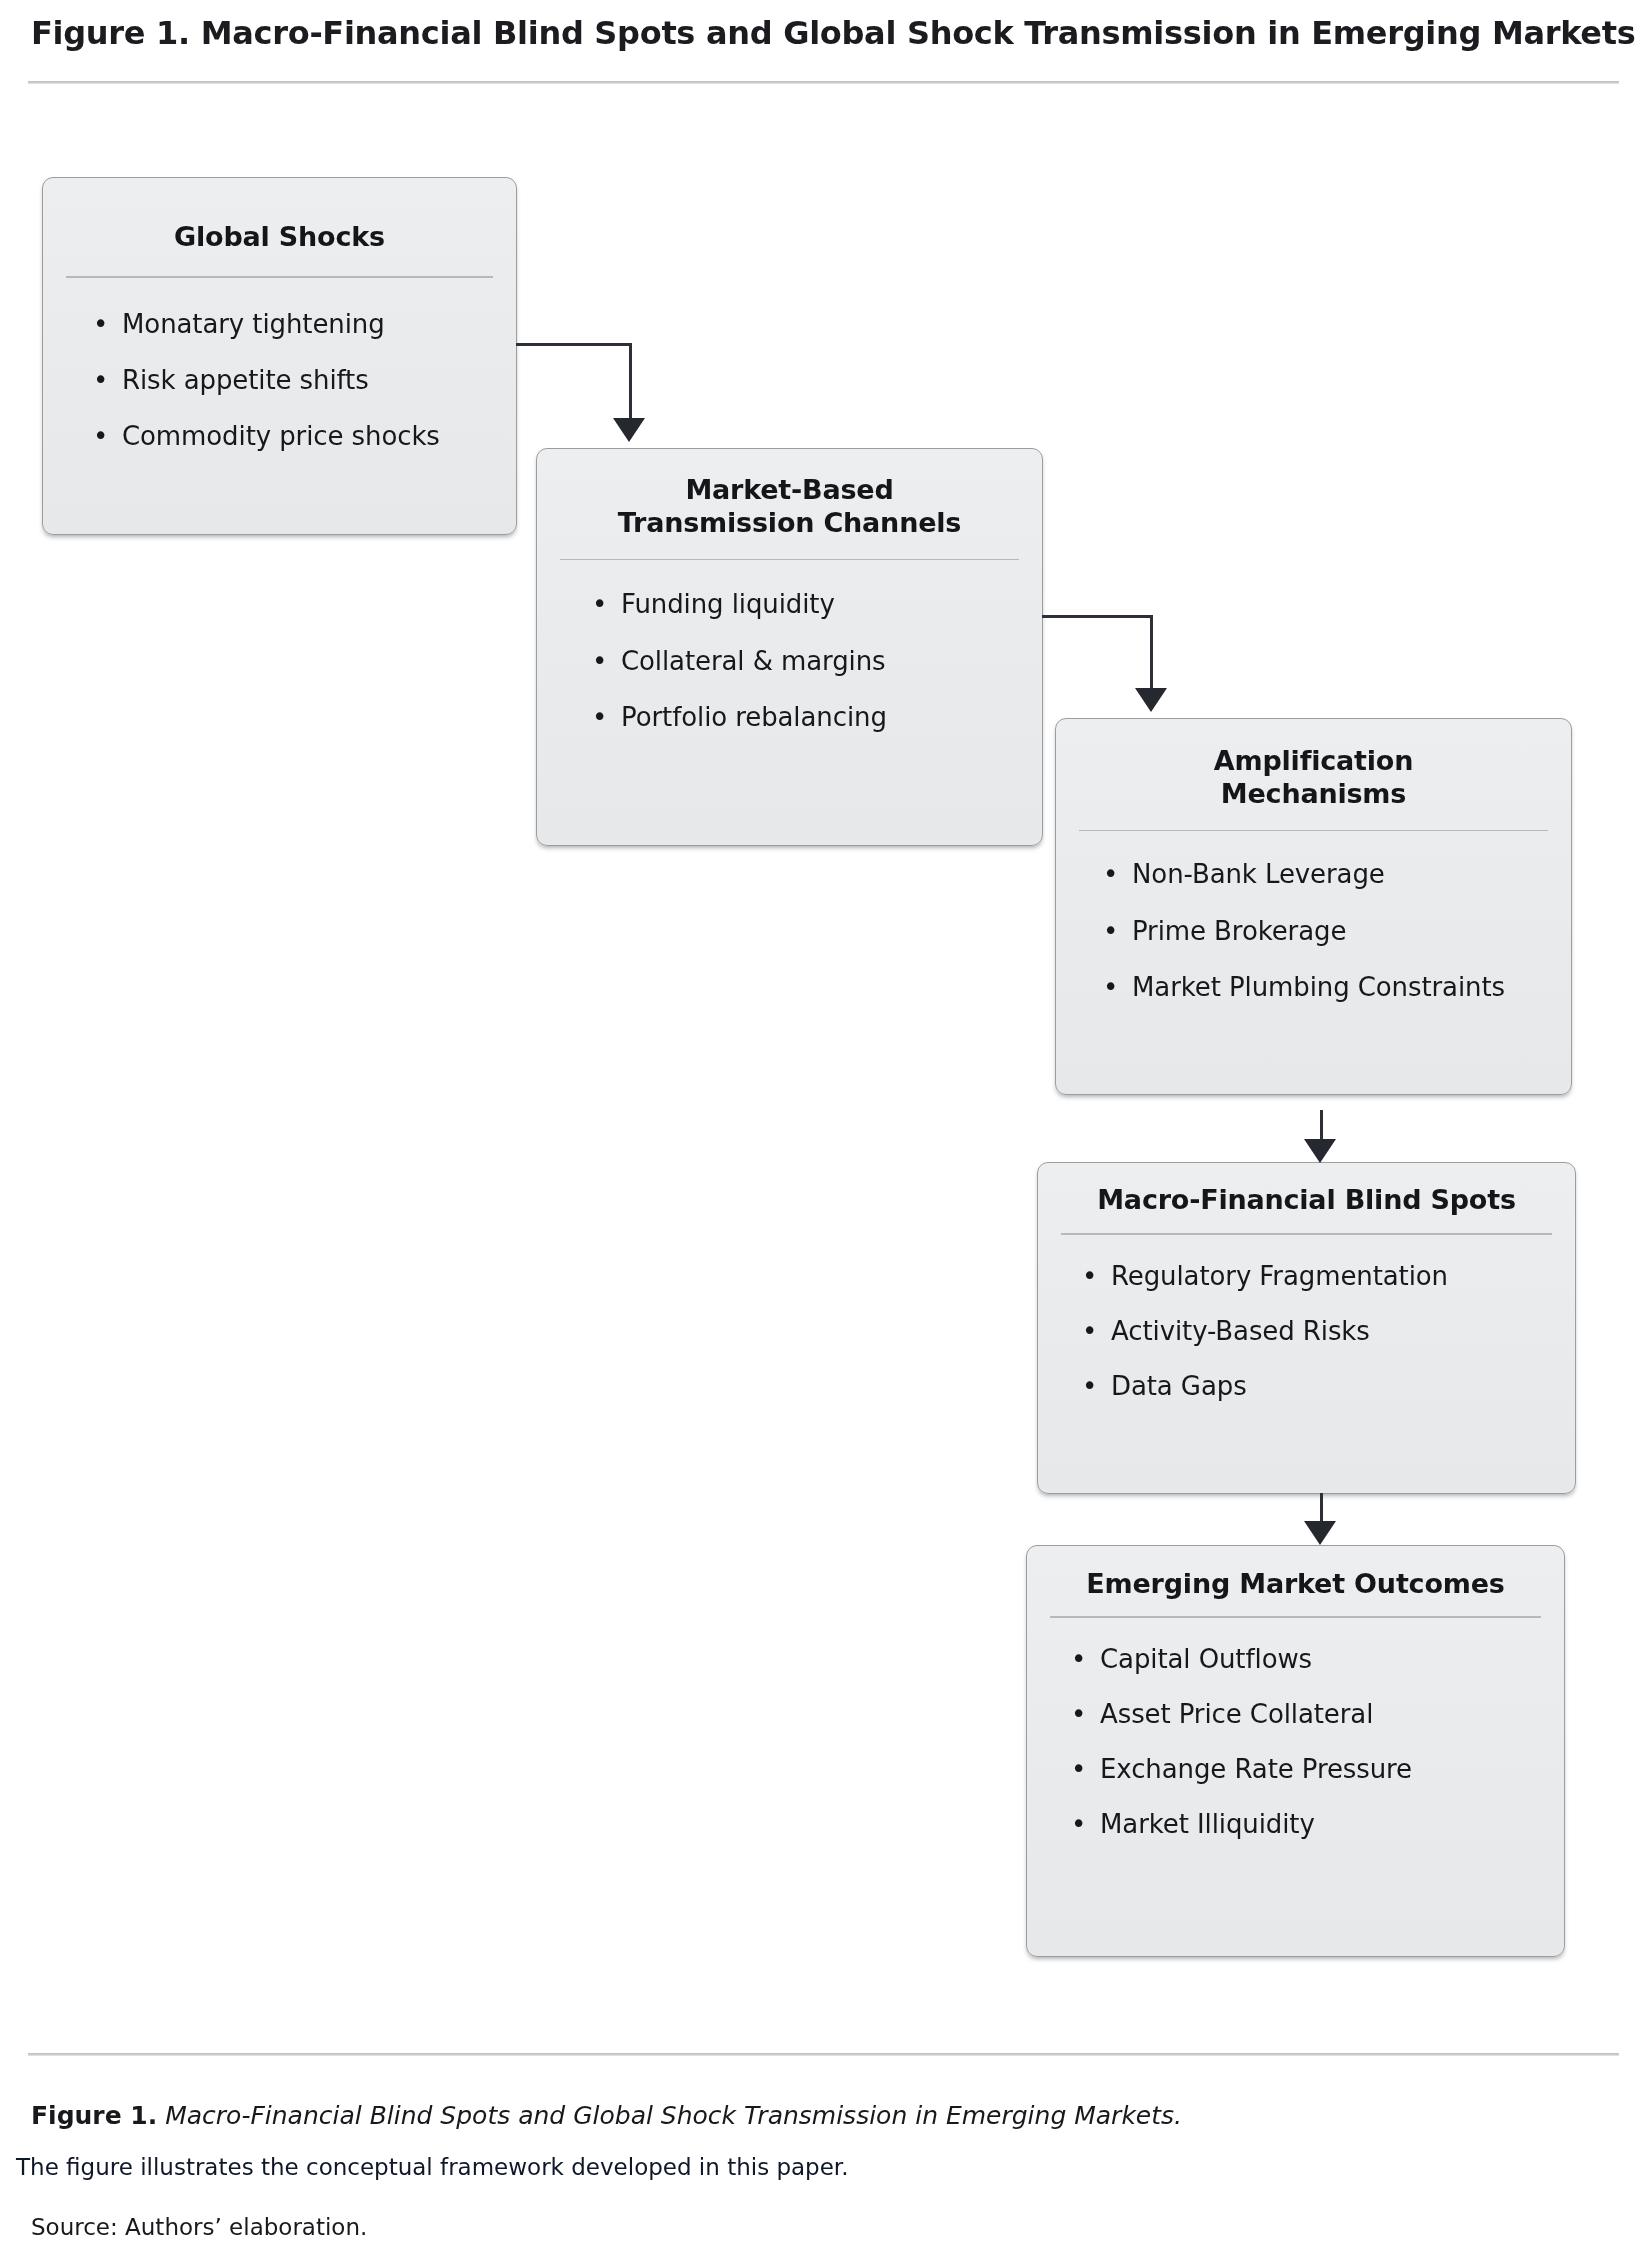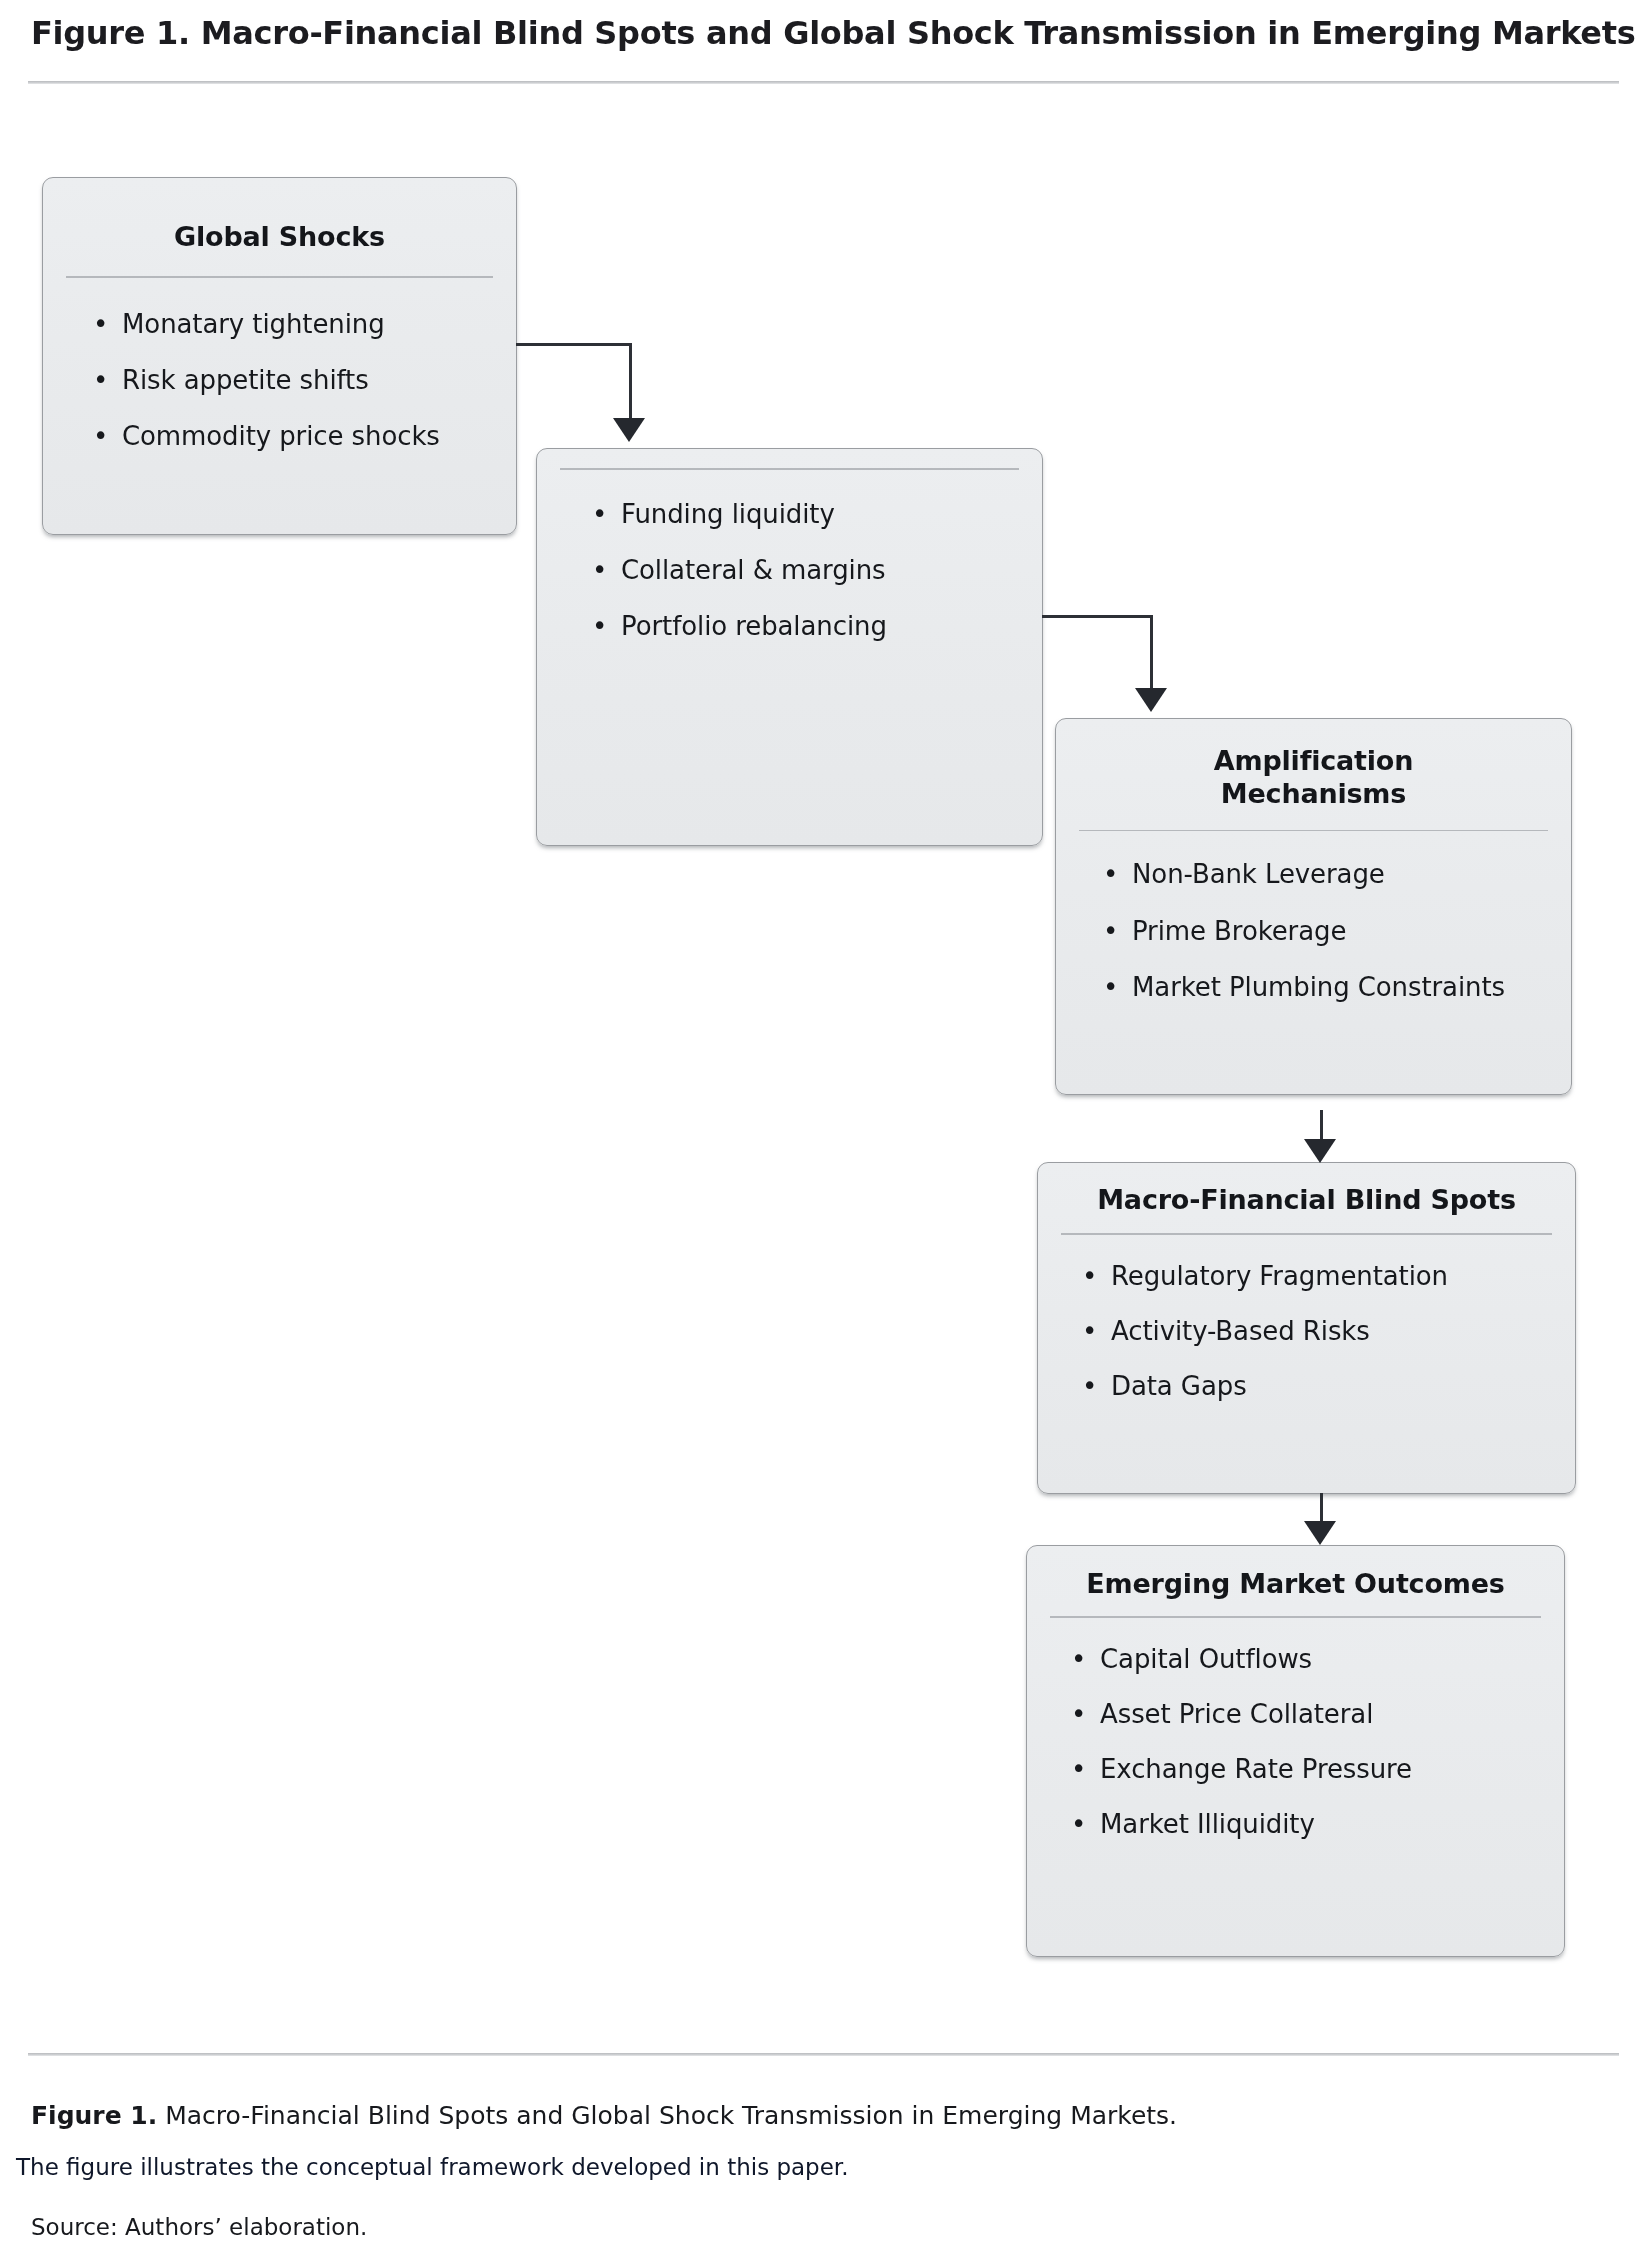--- a/index.html
+++ b/index.html
@@ -167,21 +167,21 @@
   }
   #caption-line-1 {
     position: absolute;
     left: 31px;
     top: 2101px;
     font-size: 25px;
     color: #17191d;
     white-space: nowrap;
   }
   #caption-line-1 .cap-label { font-weight: bold; }
-  #caption-line-1 .cap-title { }
+  #caption-line-1 .cap-title { font-style: italic; }
   #caption-line-2 {
     position: absolute;
     left: 16px;
     top: 2154px;
     font-size: 23px;
     color: #0f172a;
     white-space: nowrap;
   }
   #caption-source {
     position: absolute;
@@ -213,20 +213,24 @@
         <span class="li-text">Risk appetite shifts</span>
       </li>
       <li>
         <span class="bullet">•</span>
         <span class="li-text">Commodity price shocks</span>
       </li>
     </ul>
   </div>
 
   <div class="node-box" id="box-transmission">
+    <div class="node-title">
+      <div>Market-Based</div>
+      <div>Transmission Channels</div>
+    </div>
     <div class="node-rule"></div>
     <ul class="node-list">
       <li>
         <span class="bullet">•</span>
         <span class="li-text">Funding liquidity</span>
       </li>
       <li>
         <span class="bullet">•</span>
         <span class="li-text">Collateral &amp; margins</span>
       </li>

